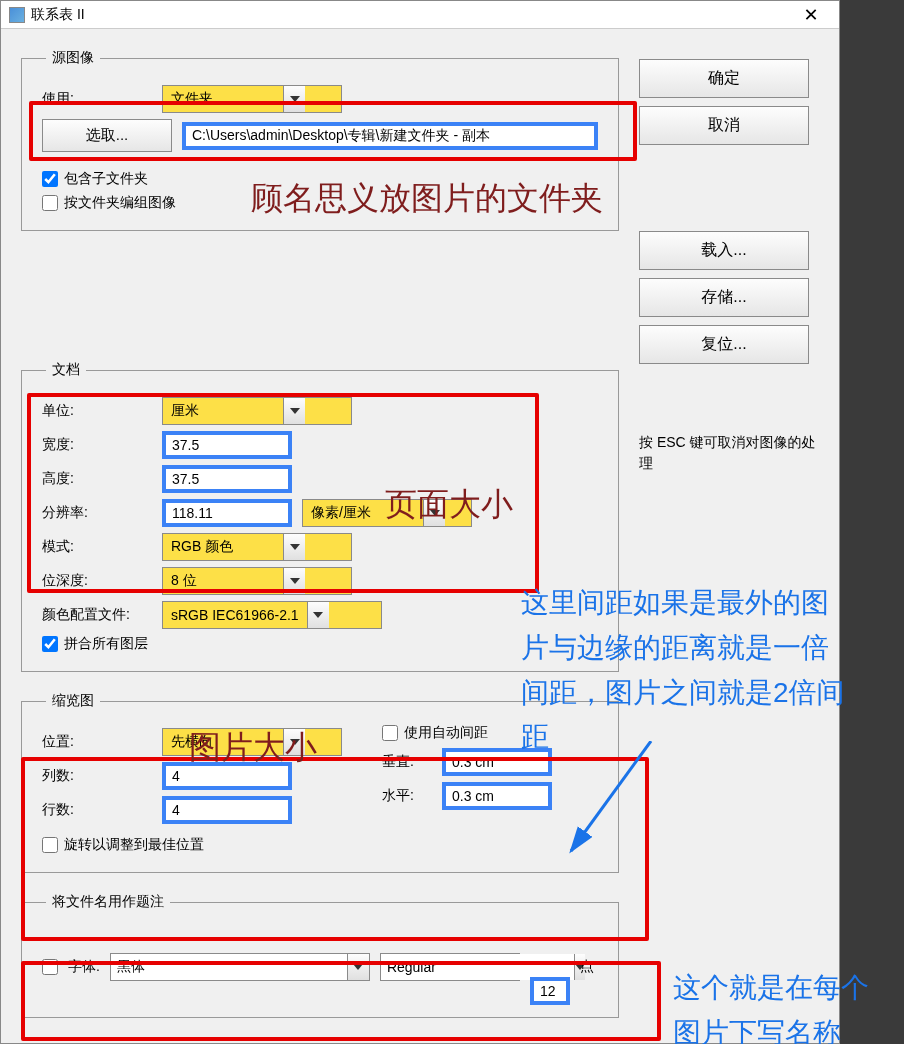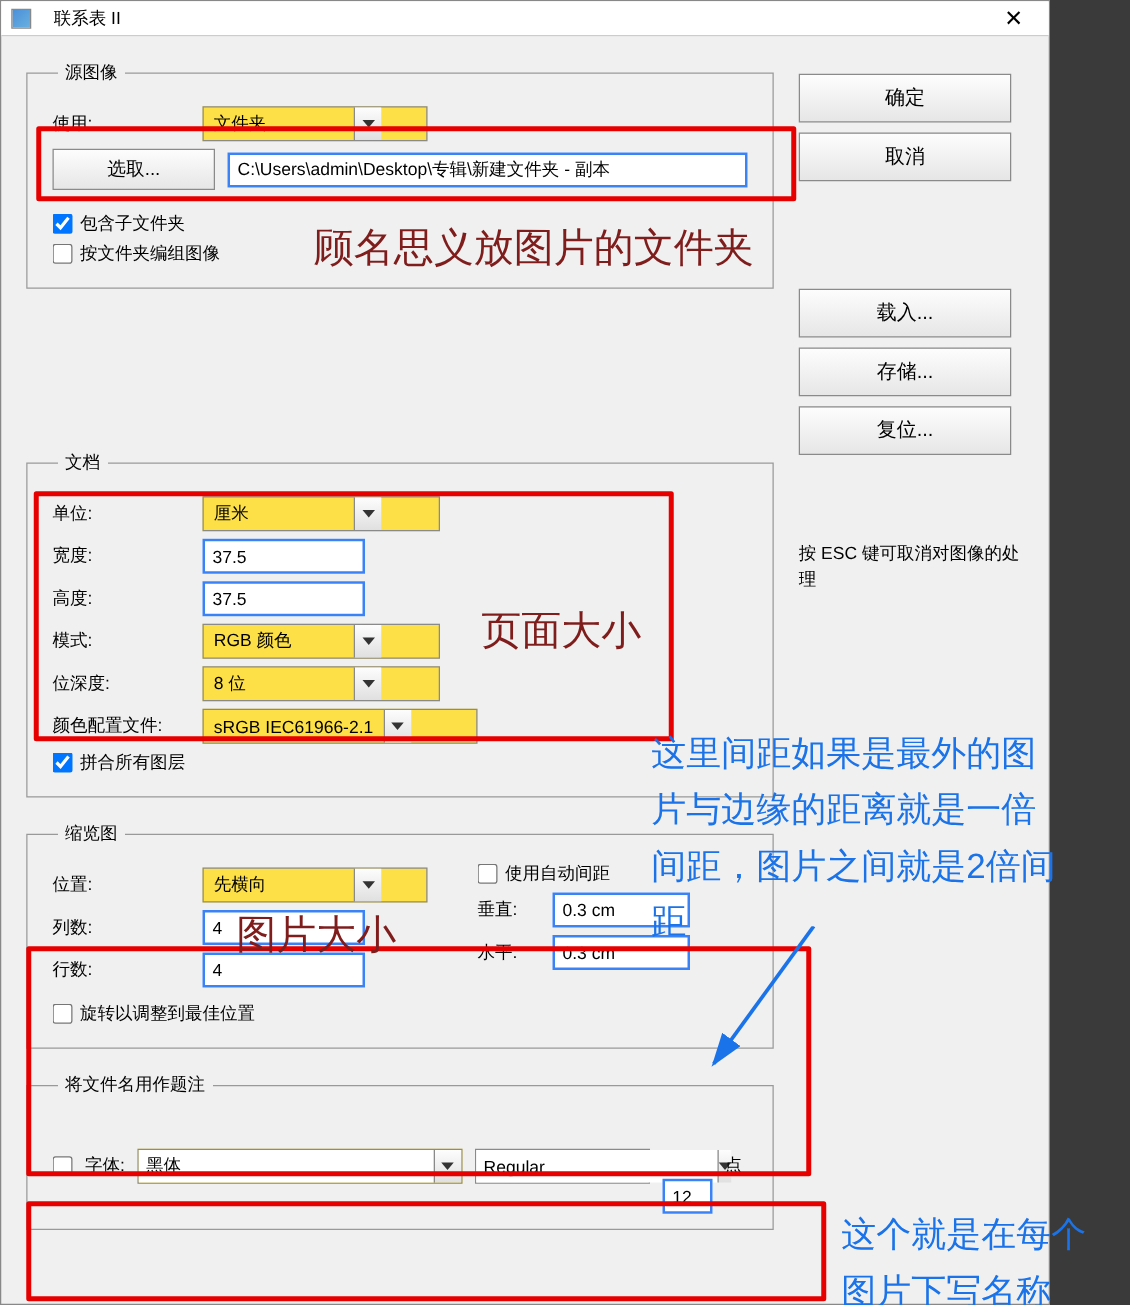--- a/index.html
+++ b/index.html
@@ -26,21 +26,21 @@
       padding: 4px 8px;
       height: 28px;
     }
     .titlebar-icon {
       width: 16px;
       height: 16px;
       margin-right: 6px;
       background: linear-gradient(135deg,#4a90d9,#6ab0e0);
       border: 1px solid #888;
     }
-    .titlebar-title { flex: 1; font-size: 14px; margin-left: 12px; }
+    .titlebar-title { flex: 1; font-size: 14px; }
     .titlebar-close {
       width: 40px;
       text-align: center;
       font-size: 18px;
       cursor: pointer;
     }
     .content {
       display: flex;
       padding: 20px 20px 10px 20px;
       gap: 20px;
@@ -115,21 +115,21 @@
       justify-content: center;
       cursor: pointer;
     }
     .select-arrow::after {
       content: "";
       border-left: 5px solid transparent;
       border-right: 5px solid transparent;
       border-top: 6px solid #333;
     }
     .text-input {
-      border: 2px solid #3b82f6;
+      border: 4px solid #3b82f6;
       background: #fff;
       padding: 3px 6px;
       height: 28px;
       font-size: 14px;
       font-family: inherit;
     }
     .checkbox-row {
       display: flex;
       align-items: center;
       gap: 6px;
@@ -226,20 +226,28 @@
             <div class="select-arrow"></div>
           </div>
         </div>
         <div class="form-row">
           <div class="form-label">宽度:</div>
           <input class="text-input" style="width: 130px;" value="37.5">
         </div>
         <div class="form-row">
           <div class="form-label">高度:</div>
           <input class="text-input" style="width: 130px;" value="37.5">
+        </div>
+        <div class="form-row">
+          <div class="form-label">分辨率:</div>
+          <input class="text-input" style="width: 130px;" value="118.11">
+          <div class="select-wrap" style="width:170px;">
+            <div class="select-val">像素/厘米</div>
+            <div class="select-arrow"></div>
+          </div>
         </div>
         <div class="form-row">
           <div class="form-label">模式:</div>
           <div class="select-wrap" style="width:190px;">
             <div class="select-val">RGB 颜色</div>
             <div class="select-arrow"></div>
           </div>
         </div>
         <div class="form-row">
           <div class="form-label">位深度:</div>

